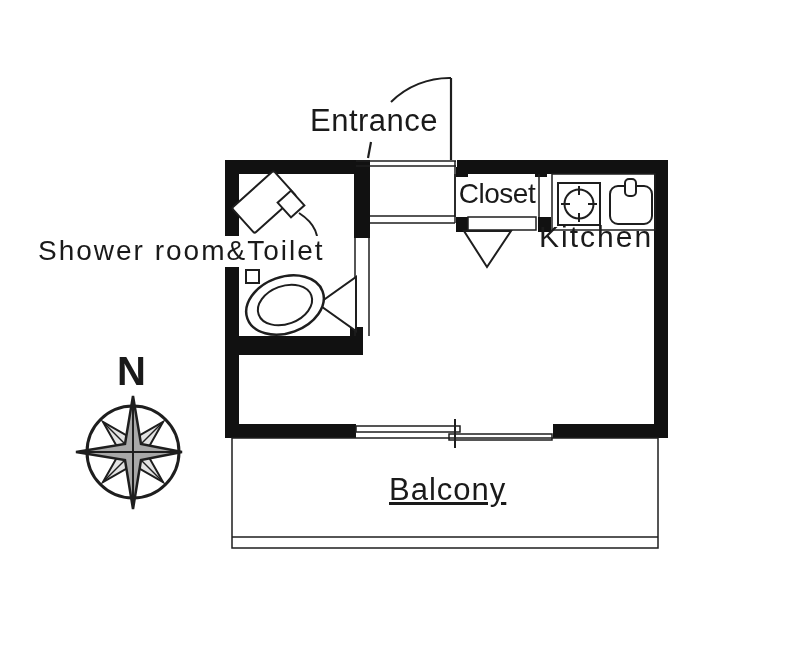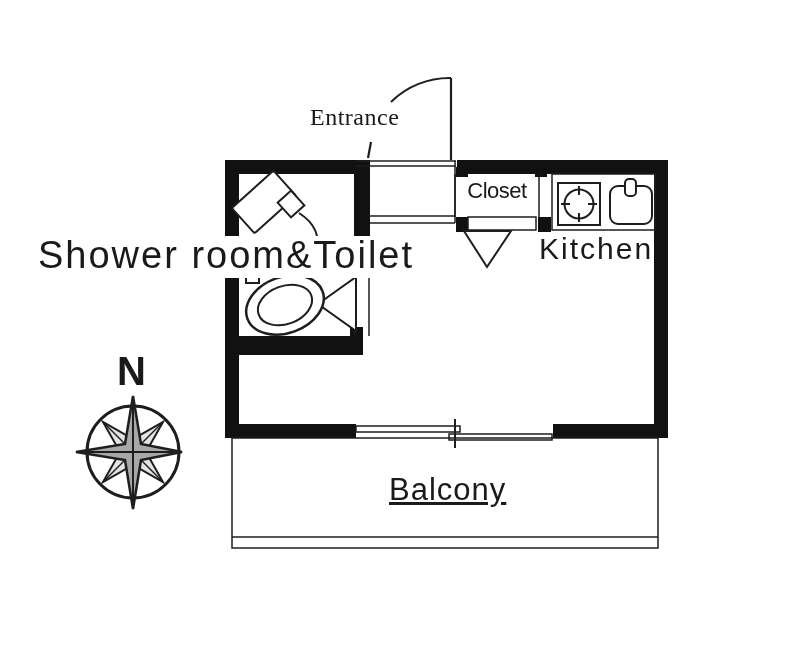--- a/index.html
+++ b/index.html
@@ -12,24 +12,24 @@
     font-family:"Liberation Sans", sans-serif;color:var(--text);overflow:hidden;
   }
   #plan-svg{position:absolute;left:0;top:0;}
   .wall{fill:var(--wall);stroke:none;}
   .ln{stroke:var(--line);fill:none;}
   .fixture{fill:#ffffff;stroke:var(--line);}
   .lbl{
     position:absolute;white-space:nowrap;color:var(--text);
     font-family:"Liberation Sans", sans-serif;line-height:1.05;
   }
-  .lbl-entrance{left:310px;top:105px;font-size:24px;letter-spacing:0.5px;font-family:Liberation Serif, serif;}
-  .lbl-closet{left:454px;top:179px;width:86px;text-align:center;font-size:22px;letter-spacing:-0.5px;}
-  .lbl-kitchen{left:539px;top:233px;font-size:30px;letter-spacing:2px;}
-  .lbl-shower{left:36px;top:236px;font-size:38px;letter-spacing:2px;background:var(--background);padding:0 3px 2px 2px;}
+  .lbl-entrance{left:310px;top:105px;font-size:31px;letter-spacing:0.5px;}
+  .lbl-closet{left:454px;top:179px;width:86px;text-align:center;font-size:28px;letter-spacing:-0.5px;}
+  .lbl-kitchen{left:539px;top:221px;font-size:30px;letter-spacing:2px;}
+  .lbl-shower{left:36px;top:236px;font-size:28px;letter-spacing:2px;background:var(--background);padding:0 3px 2px 2px;}
   .lbl-balcony{left:389px;top:474px;font-size:31px;letter-spacing:1px;text-decoration:underline;}
   .lbl-north{left:92px;top:350px;width:80px;text-align:center;font-size:40px;font-weight:800;letter-spacing:1px;}
 </style>
 </head>
 <body>
 
 <div id="stage">
 
   <svg id="plan-svg" width="800" height="660" viewBox="0 0 800 660">
 

